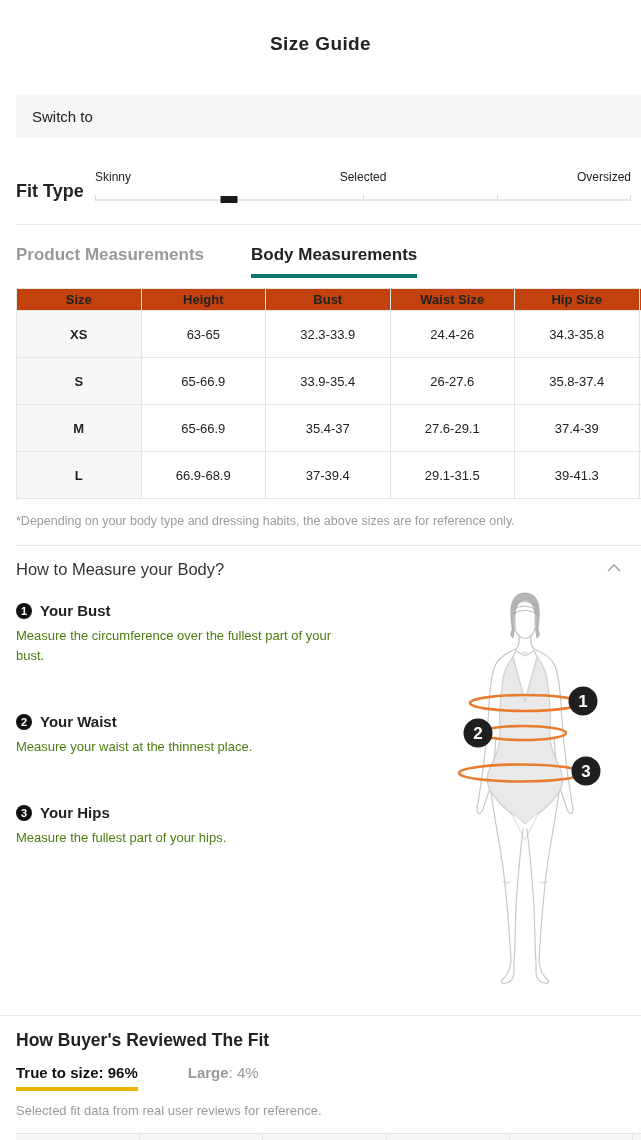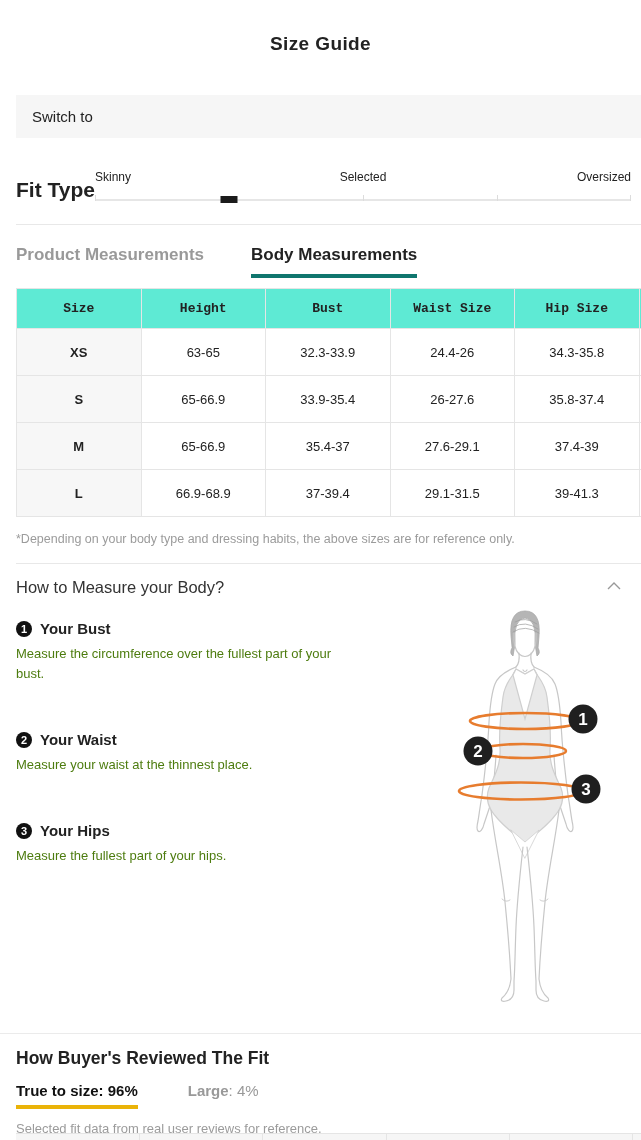--- a/index.html
+++ b/index.html
@@ -18,21 +18,21 @@
   .type-pill { background:#fff; border:1px solid #e5e5e5; border-radius:14px; height:27px;
     display:flex; align-items:center; gap:7px; padding:0 12px 0 14px; font-size:13px; cursor:pointer; }
   .unit-toggle { background:#fff; border:1px solid #ccc; border-radius:14px; height:27px;
     display:flex; align-items:center; padding:2px 2px 2px 10px; }
   .unit-cm { font-size:13px; color:#222; padding-right:8px; cursor:pointer; }
   .unit-in { background:#1f1f1f; color:#fff; font-size:12px; font-weight:bold; border-radius:12px;
     height:22px; min-width:37px; display:flex; align-items:center; justify-content:center; cursor:pointer; }
 
   
   .fit-row { display:flex; margin:32px 0 0 16px; padding-right:10px; }
-  .fit-label { font-weight:bold; font-size:21px; width:79px; align-self:flex-end; padding-bottom:1px; }
+  .fit-label { font-weight:bold; font-size:18px; width:79px; align-self:flex-end; padding-bottom:1px; }
   .slider { flex:1; position:relative; height:33px; }
   .slider-label { position:absolute; top:0; font-size:12px; color:#222; }
   .slider-label.l0 { left:0; }
   .slider-label.l1 { left:50%; transform:translateX(-50%); }
   .slider-label.l2 { right:0; }
   .slider-track { position:absolute; left:0; right:0; bottom:2px; height:2px; background:#e6e6e6; }
   .tick { position:absolute; bottom:2px; width:1px; height:6px; background:#dcdcdc; }
   .slider-marker { position:absolute; bottom:0; left:25%; transform:translateX(-50%);
     width:17px; height:7px; background:#1b1b1b; cursor:pointer; }
 
@@ -43,21 +43,21 @@
   
   .tabs { display:flex; gap:47px; padding:0 16px; margin-top:20px; }
   .tab { font-size:17px; font-weight:bold; padding-bottom:9px; cursor:pointer; }
   .tab.inactive { color:#999; }
   .tab.active { color:#222; border-bottom:4px solid #0f766e; }
 
   
   .table-wrap { margin:10px 0 0 16px; width:625px; overflow:hidden; }
   table { border-collapse:collapse; table-layout:fixed; width:748px; font-size:13px; }
   th, td { border:1px solid #e5e5e5; text-align:center; width:123px; }
-  th { background:#5eead4; font-weight:bold; height:40px;font-family:Liberation Mono, monospace; }
+  th { background:#c2410c; font-weight:bold; height:22px; }
   td { height:47px; background:#fff; }
   td.size-cell { background:#f7f7f7; font-weight:bold; }
 
   .footnote { padding:0 16px; margin-top:15px; font-size:12.5px; color:#9b9b9b; }
 
   
   .measure-header { display:flex; justify-content:space-between; align-items:flex-start;
     padding:0 16px; margin-top:14px; }
   .measure-title { font-size:16.5px; color:#333; font-weight:normal; }
   .collapse-btn { cursor:pointer; padding:4px; display:flex; }

